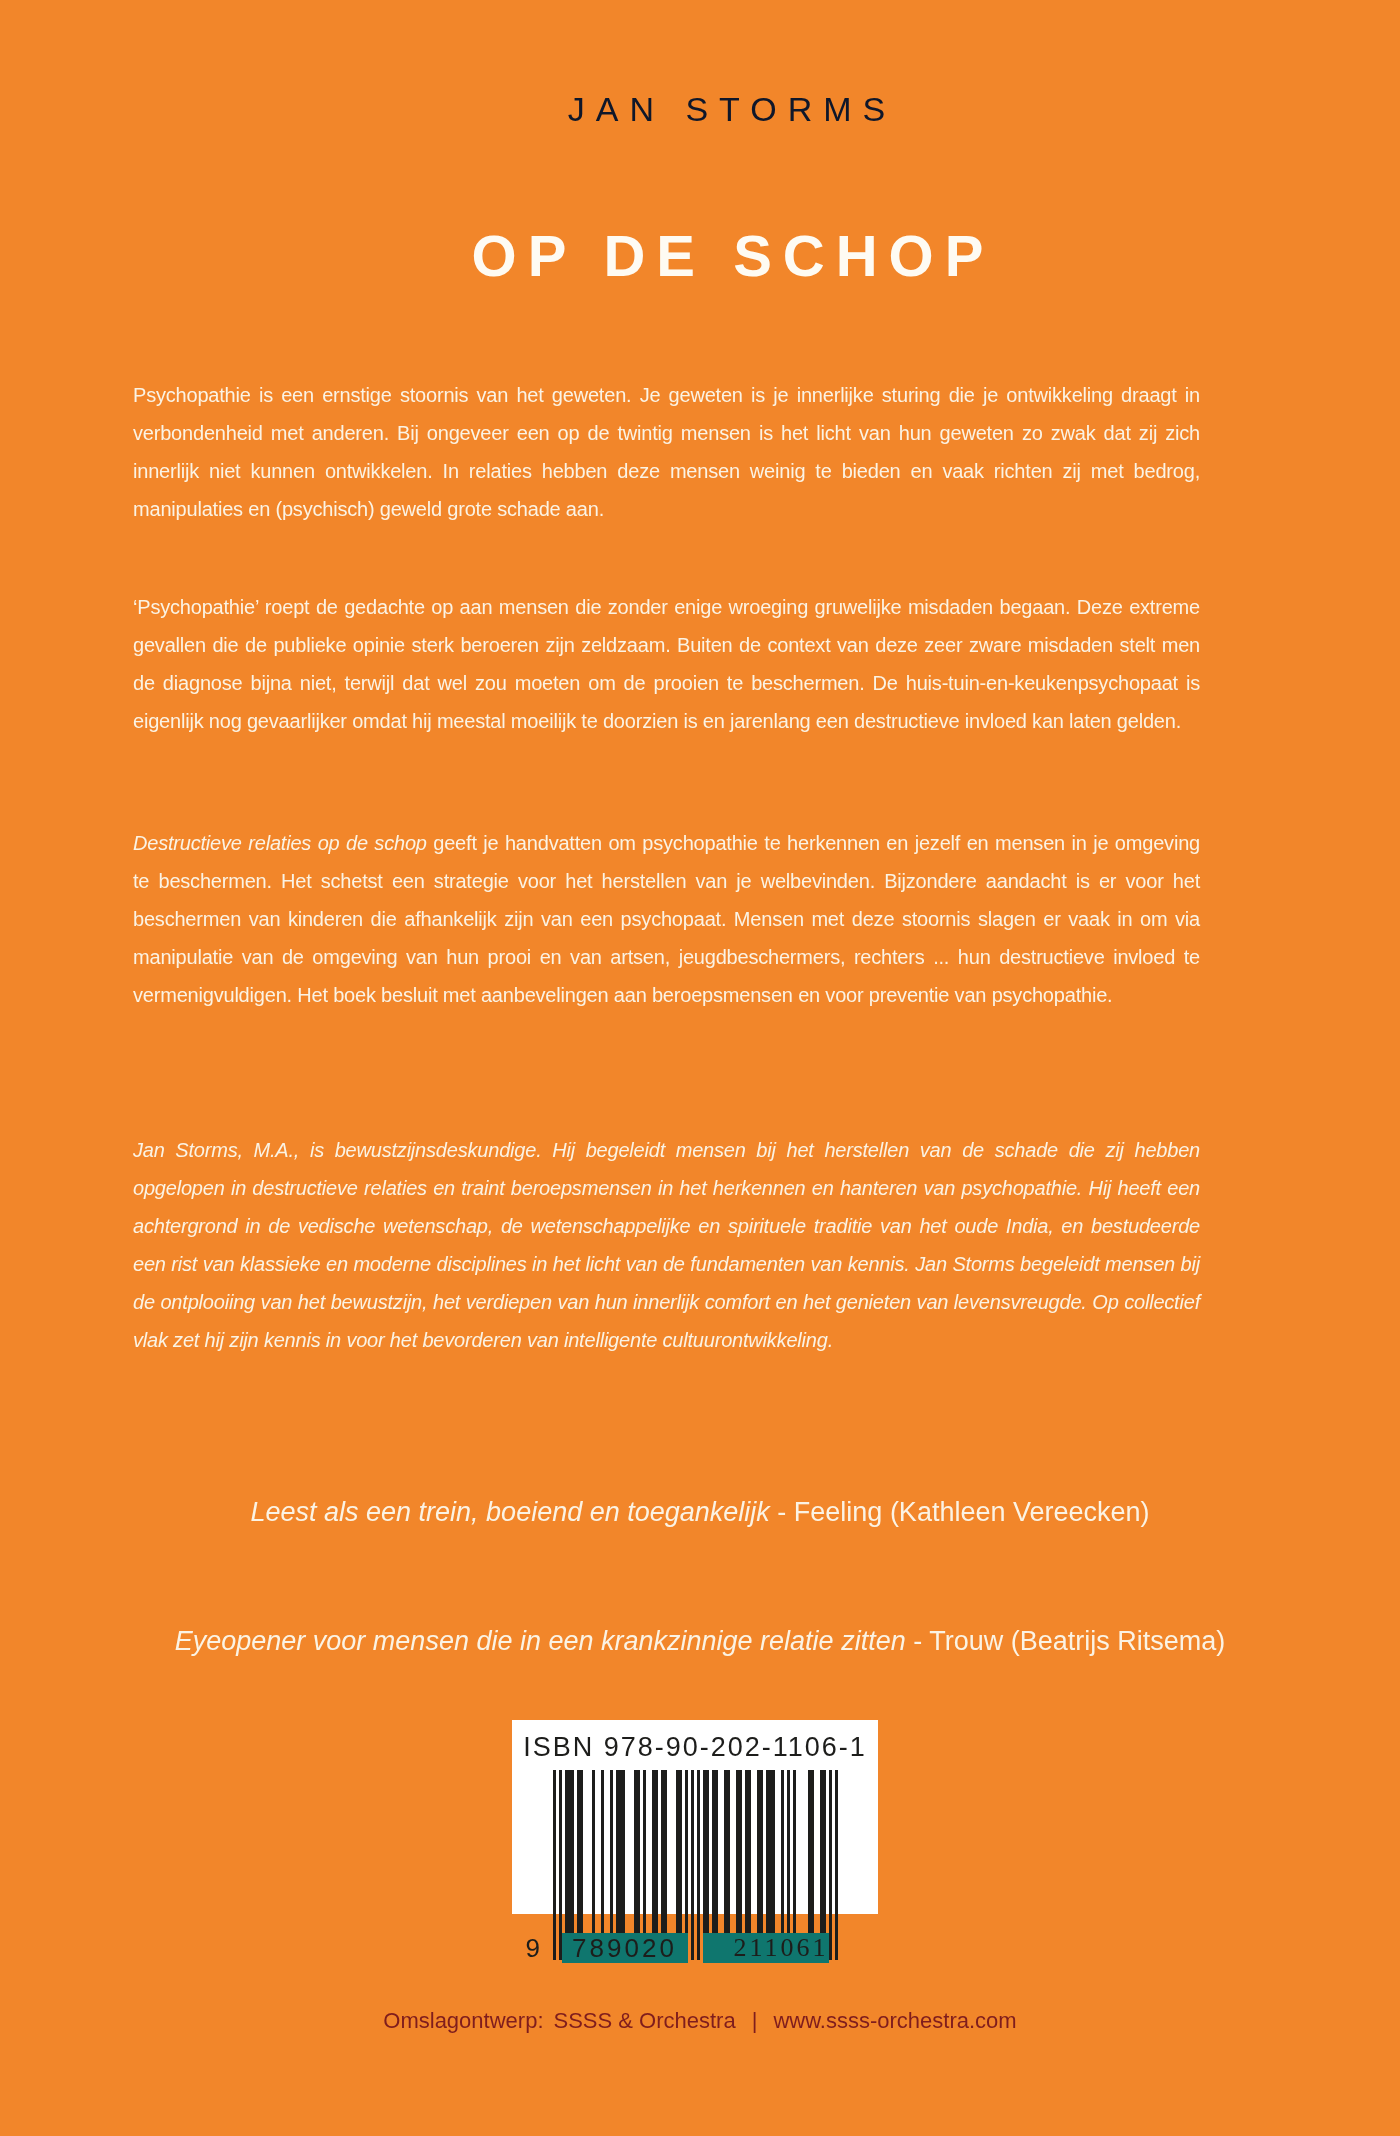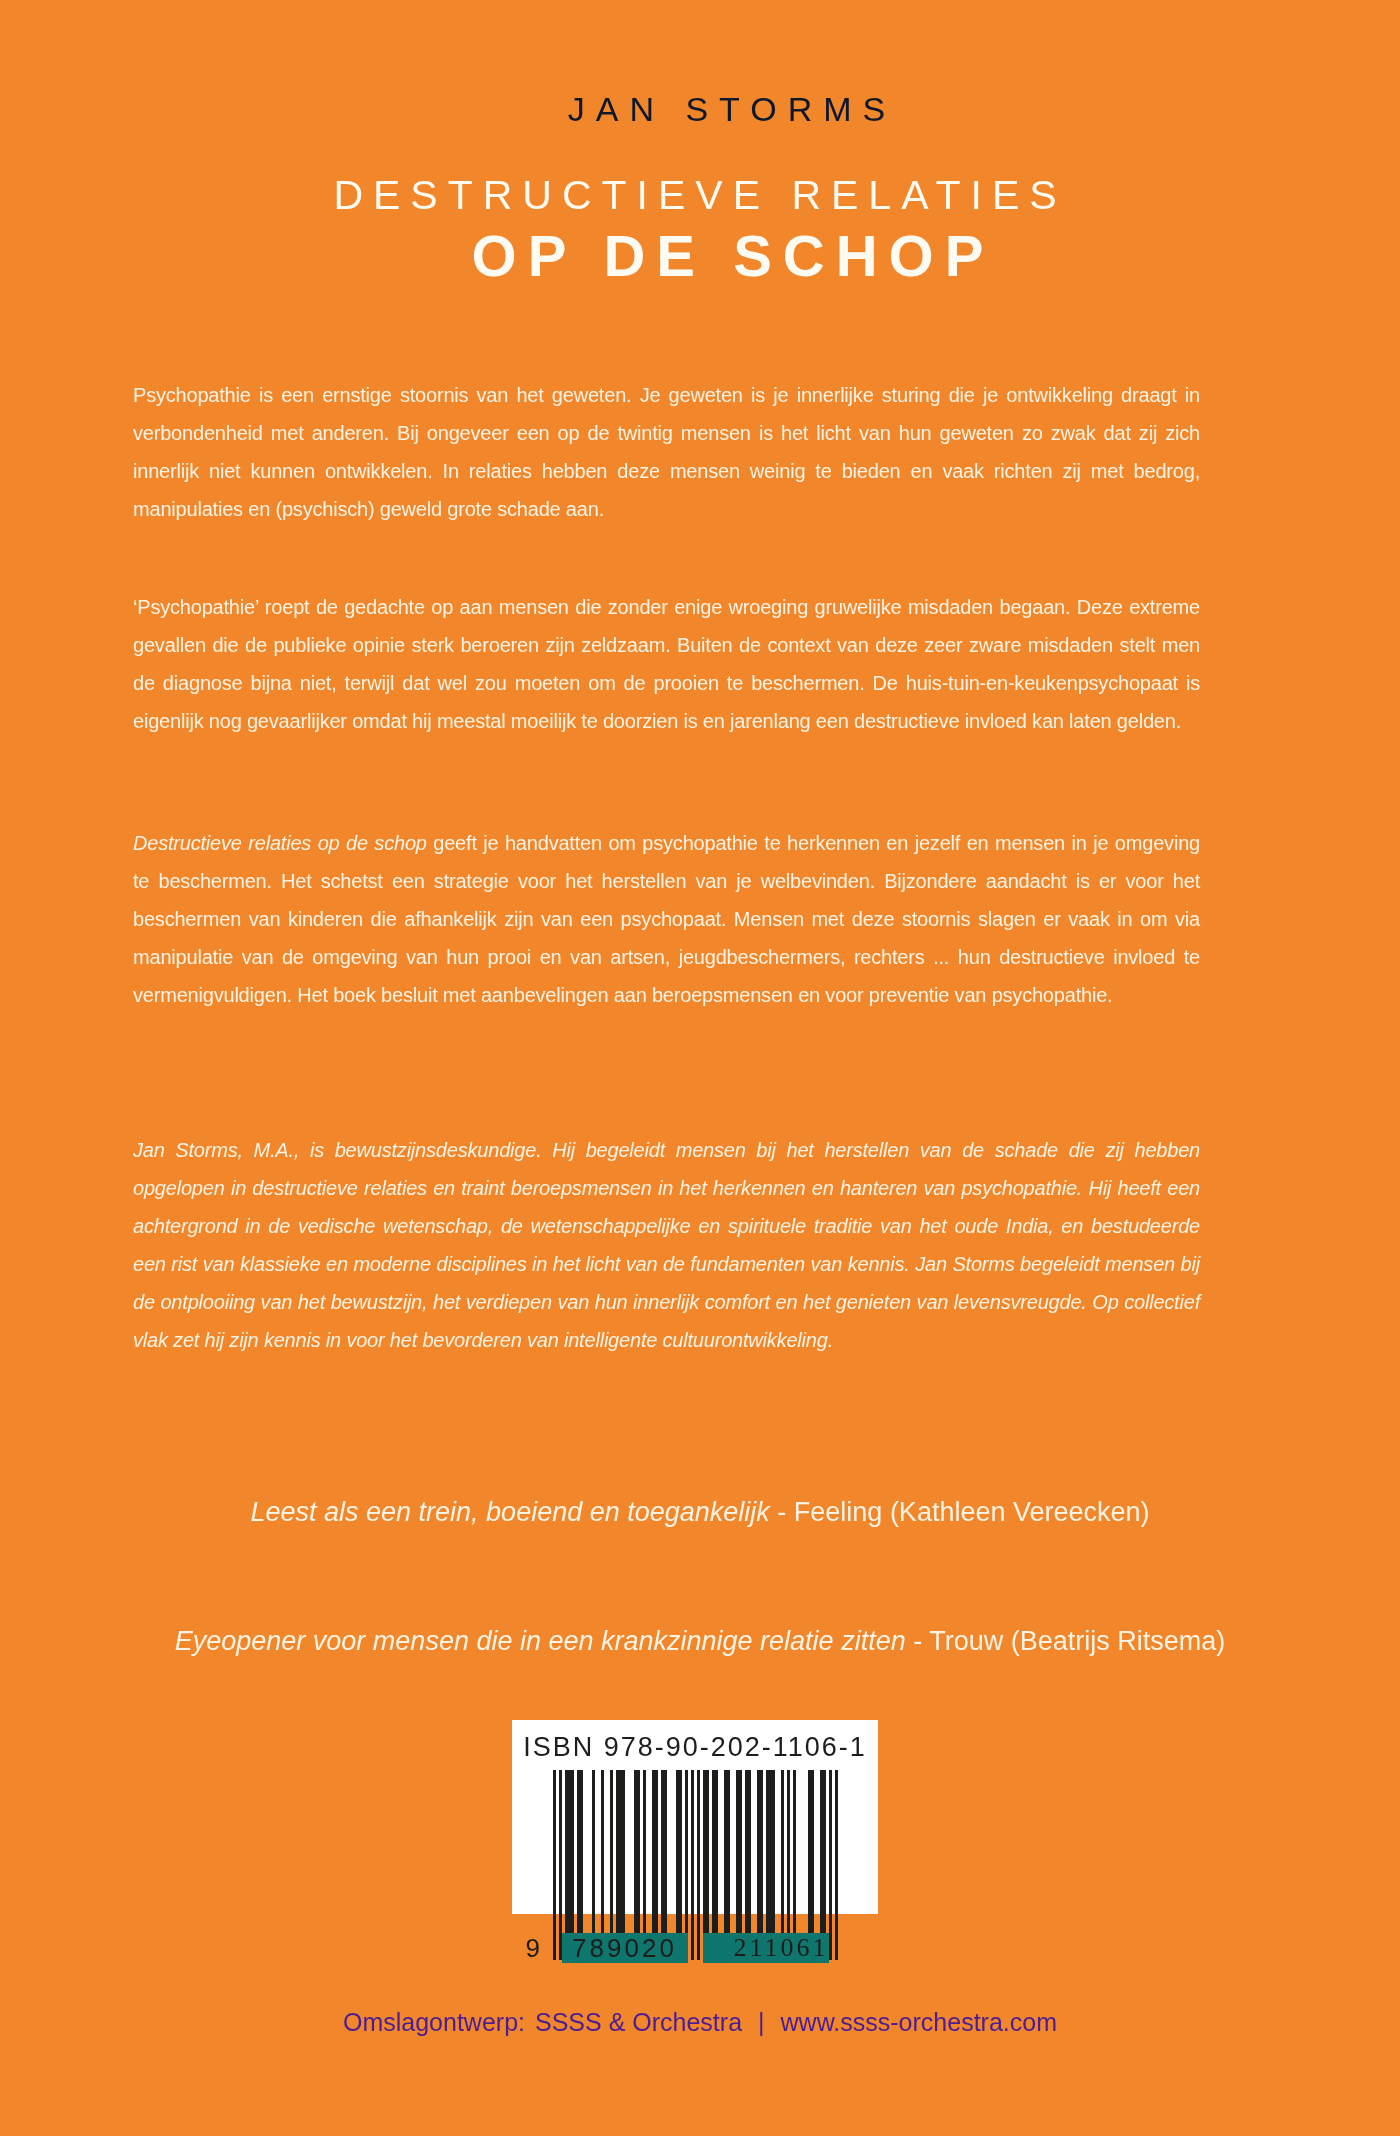--- a/index.html
+++ b/index.html
@@ -47,32 +47,31 @@
   .num{
     position:absolute;top:163px;
     font-size:26px;color:#1D1D1B;background:#0f766e;
     letter-spacing:3px;line-height:30px;
   }
   .num-prefix{left:-27px;background:transparent;}
   .num-left{left:9px;width:126px;text-align:center;}
   .num-right{left:150px;width:126px;text-align:right;font-family:Liberation Serif, serif;}
   .footer{
     position:absolute;top:2008px;left:0;width:100%;
-    text-align:center;font-size:25px;color:#4c1d95;
+    text-align:center;font-size:22px;color:#7f1d1d;
   }
   .footer .sep{margin:0 16px;}
   .footer .lbl{margin-right:10px;}
 </style>
 </head>
 <body>
 
 <div class="cover">
 
   <div class="center author">JAN STORMS</div>
-  <div class="center title1">DESTRUCTIEVE RELATIES</div>
   <div class="center title2">OP DE SCHOP</div>
 
   <p class="bodytext p1">Psychopathie is een ernstige stoornis van het geweten. Je geweten is je innerlijke sturing die je ontwikkeling draagt in verbondenheid met anderen. Bij ongeveer een op de twintig mensen is het licht van hun geweten zo zwak dat zij zich innerlijk niet kunnen ontwikkelen. In relaties hebben deze mensen weinig te bieden en vaak richten zij met bedrog, manipulaties en (psychisch) geweld grote schade aan.</p>
 
   <p class="bodytext p2">‘Psychopathie’ roept de gedachte op aan mensen die zonder enige wroeging gruwelijke misdaden begaan. Deze extreme gevallen die de publieke opinie sterk beroeren zijn zeldzaam. Buiten de context van deze zeer zware misdaden stelt men de diagnose bijna niet, terwijl dat wel zou moeten om de prooien te beschermen. De huis-tuin-en-keukenpsychopaat is eigenlijk nog gevaarlijker omdat hij meestal moeilijk te doorzien is en jarenlang een destructieve invloed kan laten gelden.</p>
 
   <p class="bodytext p3"><span class="it">Destructieve relaties op de schop</span><span> geeft je handvatten om psychopathie te herkennen en jezelf en mensen in je omgeving te beschermen. Het schetst een strategie voor het herstellen van je welbevinden. Bijzondere aandacht is er voor het beschermen van kinderen die afhankelijk zijn van een psychopaat. Mensen met deze stoornis slagen er vaak in om via manipulatie van de omgeving van hun prooi en van artsen, jeugdbeschermers, rechters ... hun destructieve invloed te vermenigvuldigen. Het boek besluit met aanbevelingen aan beroepsmensen en voor preventie van psychopathie.</span></p>
 
   <p class="bodytext bio">Jan Storms, M.A., is bewustzijnsdeskundige. Hij begeleidt mensen bij het herstellen van de schade die zij hebben opgelopen in destructieve relaties en traint beroepsmensen in het herkennen en hanteren van psychopathie. Hij heeft een achtergrond in de vedische wetenschap, de wetenschappelijke en spirituele traditie van het oude India, en bestudeerde een rist van klassieke en moderne disciplines in het licht van de fundamenten van kennis. Jan Storms begeleidt mensen bij de ontplooiing van het bewustzijn, het verdiepen van hun innerlijk comfort en het genieten van levensvreugde. Op collectief vlak zet hij zijn kennis in voor het bevorderen van intelligente cultuurontwikkeling.</p>
 

